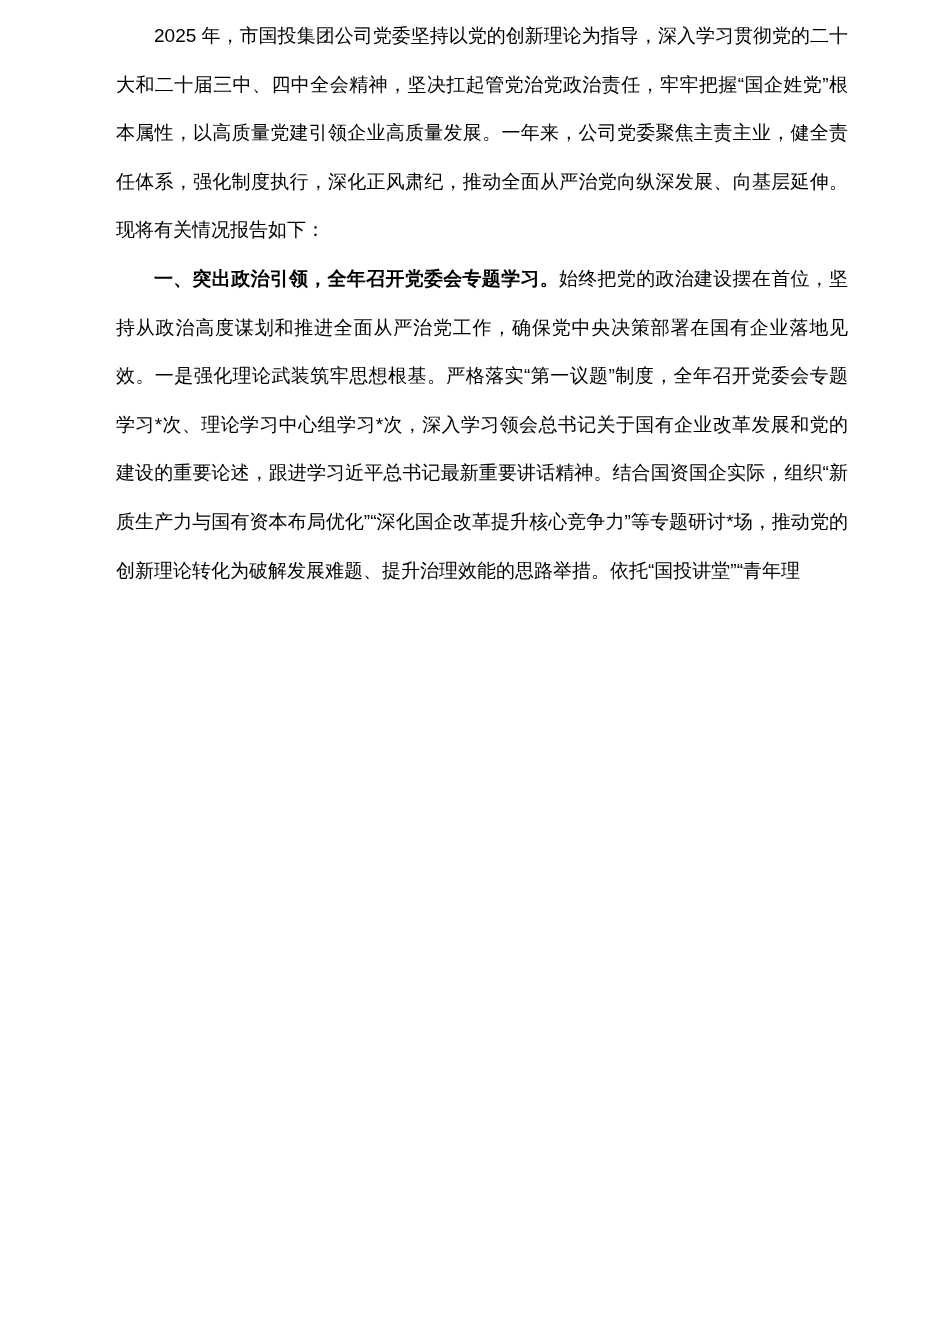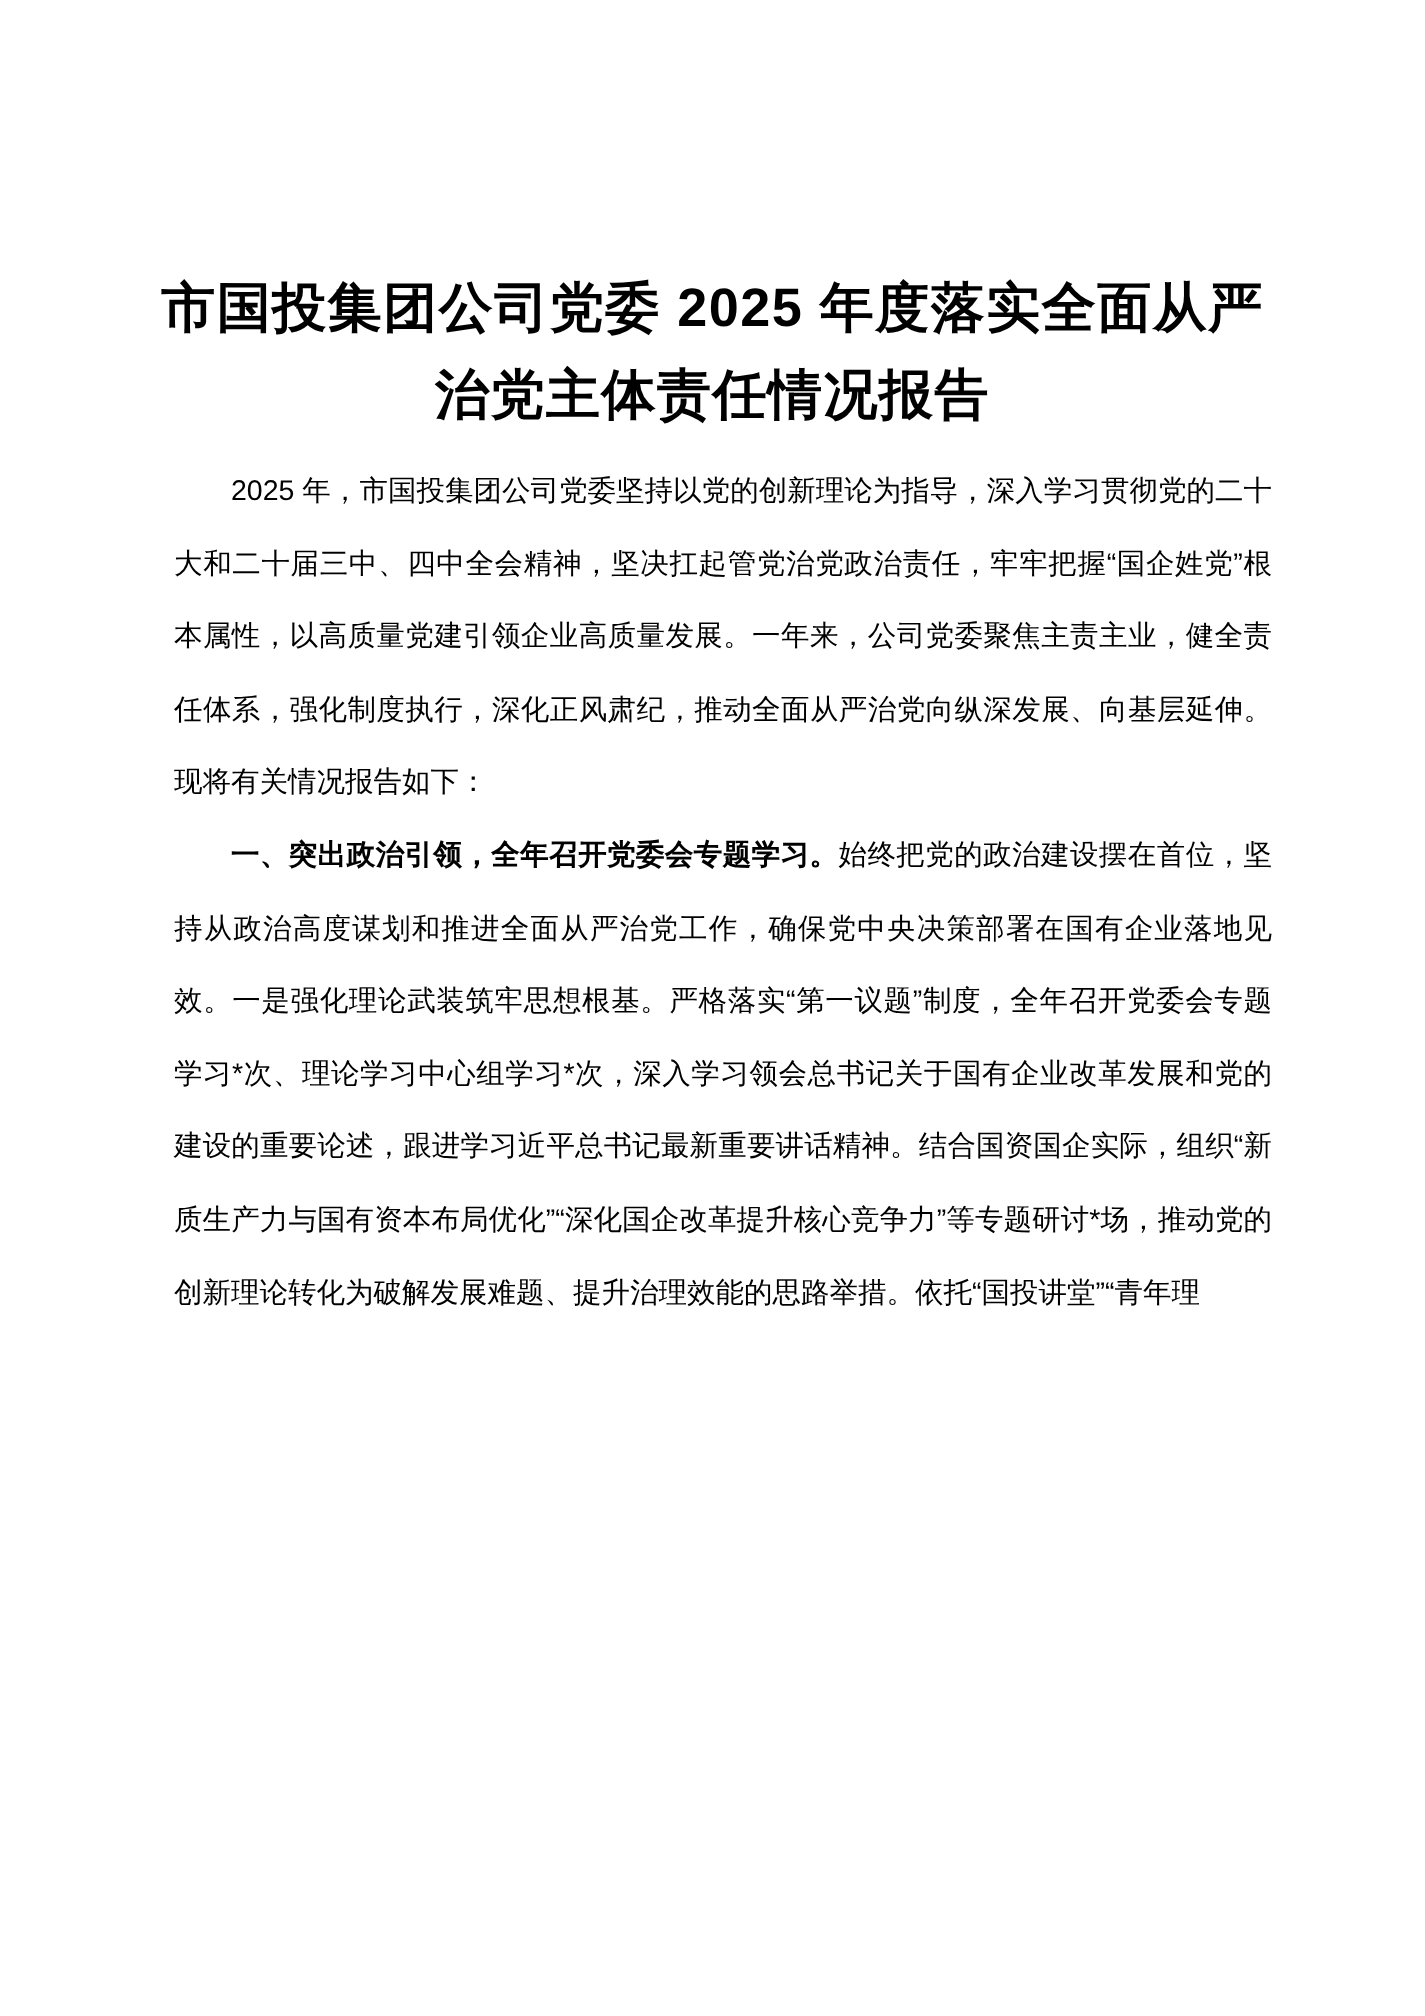--- a/index.html
+++ b/index.html
@@ -49,24 +49,20 @@
   }
   .run-regular {
     font-weight: 400;
   }
 </style>
 </head>
 <body>
 
 <div class="doc-page">
 
-  <h1 class="doc-title">
-    <span class="title-line">市国投集团公司党委 2025 年度落实全面从严</span><br>
-    <span class="title-line">治党主体责任情况报告</span>
-  </h1>
 
   <div class="doc-body">
 
     <p class="para"><span class="run-regular">2025 年，市国投集团公司党委坚持以党的创新理论为指导，深入学习贯彻党的二十大和二十届三中、四中全会精神，坚决扛起管党治党政治责任，牢牢把握“国企姓党”根本属性，以高质量党建引领企业高质量发展。一年来，公司党委聚焦主责主业，健全责任体系，强化制度执行，深化正风肃纪，推动全面从严治党向纵深发展、向基层延伸。现将有关情况报告如下：</span></p>
 
     <p class="para"><span class="run-bold">一、突出政治引领，全年召开党委会专题学习。</span><span class="run-regular">始终把党的政治建设摆在首位，坚持从政治高度谋划和推进全面从严治党工作，确保党中央决策部署在国有企业落地见效。一是强化理论武装筑牢思想根基。严格落实“第一议题”制度，全年召开党委会专题学习*次、理论学习中心组学习*次，深入学习领会总书记关于国有企业改革发展和党的建设的重要论述，跟进学习近平总书记最新重要讲话精神。结合国资国企实际，组织“新质生产力与国有资本布局优化”“深化国企改革提升核心竞争力”等专题研讨*场，推动党的创新理论转化为破解发展难题、提升治理效能的思路举措。依托“国投讲堂”“青年理</span></p>
 
   </div>
 
 </div>

